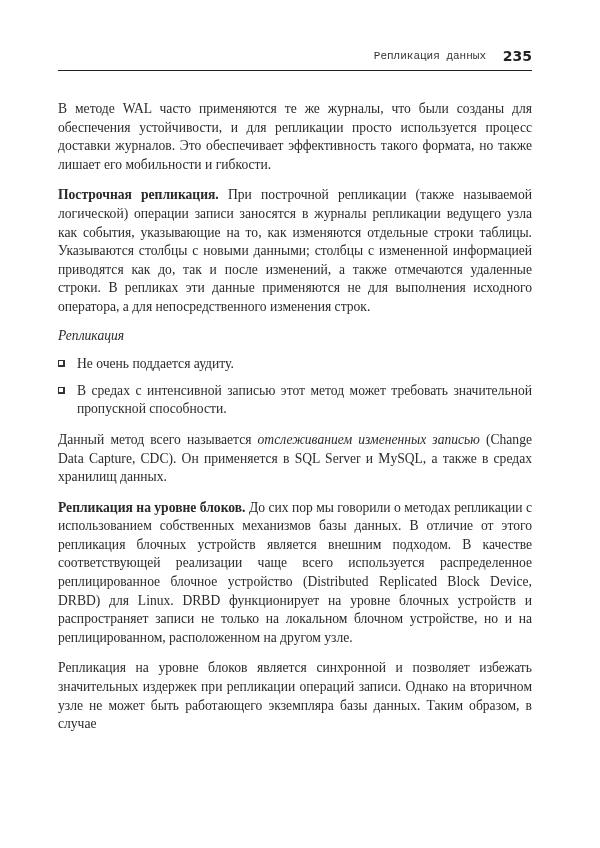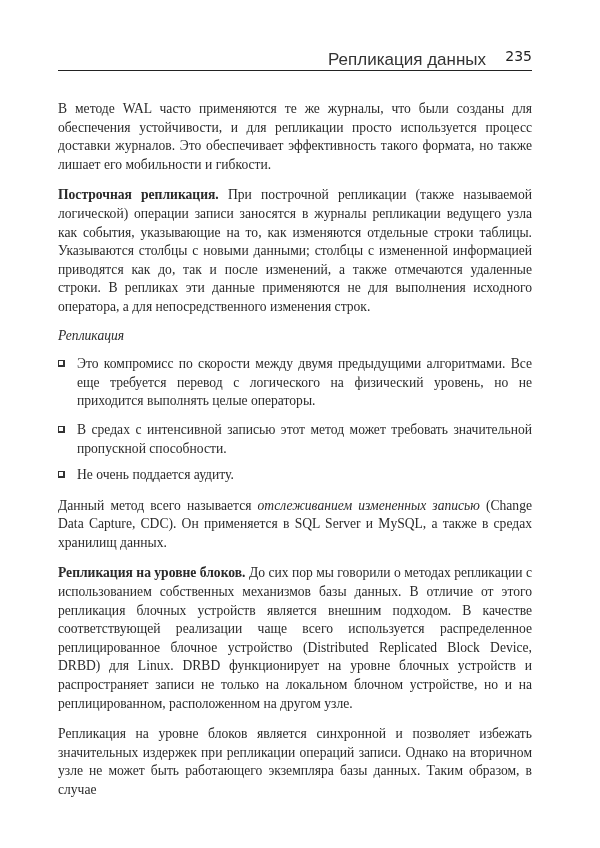--- a/index.html
+++ b/index.html
@@ -1,19 +1,19 @@
 <!DOCTYPE html>
 <html><head>
   <meta charset="utf-8">
   <style>
     html, body { margin: 0; padding: 0; background: #ffffff; }
     body { width: 600px; height: 848px; position: relative; overflow: hidden; font-family: "Liberation Serif", serif; color: #2a2a2a; }
     .header { position: absolute; left: 58px; top: 46px; width: 474px; height: 24px; border-bottom: 1px solid #222; }
-    .header .title { position: absolute; right: 46px; top: 4px; font-family: Liberation Sans, sans-serif; font-size: 17px; color: #333; }
-    .header .page { position: absolute; right: 0; top: 2px; font-family: "DejaVu Sans", sans-serif; font-size: 14px; font-weight: normal; color: #222; }
+    .header .title { position: absolute; right: 46px; top: 4px; font-family: Liberation Mono, monospace; font-size: 11px; color: #333; }
+    .header .page { position: absolute; right: 0; top: 2px; font-family: "DejaVu Sans", sans-serif; font-size: 14px; font-weight: bold; color: #222; }
     .content { position: absolute; left: 58px; top: 88px; width: 474px; font-size: 13.6px; line-height: 18.6px; text-align: justify; }
     p { margin: 12px 0 10px 0; }
     .b { font-weight: bold; }
     .i { font-style: italic; }
     .subhead { font-style: italic; margin: 0 0 10px 0; }
     ul { list-style: none; margin: 0 0 10px 0; padding: 0; }
     li { position: relative; padding-left: 19px; margin-bottom: 8px; }
     li .bullet { position: absolute; left: 0; top: 5px; width: 7px; height: 7px; border: 1px solid #333; border-right-width: 2px; border-bottom-width: 2px; box-sizing: border-box; }
   </style>
 </head>
@@ -26,26 +26,25 @@
 
 <div class="content">
   <p>В методе WAL часто применяются те же журналы, что были созданы для обеспечения устойчивости, и для репликации просто используется процесс доставки журналов. Это обеспечивает эффективность такого формата, но также лишает его мобильности и гибкости.</p>
 
   <p>
     <span class="b">Построчная репликация.</span><span> При построчной репликации (также называемой логической) операции записи заносятся в журналы репликации ведущего узла как события, указывающие на то, как изменяются отдельные строки таблицы. Указываются столбцы с новыми данными; столбцы с измененной информацией приводятся как до, так и после изменений, а также отмечаются удаленные строки. В репликах эти данные применяются не для выполнения исходного оператора, а для непосредственного изменения строк.</span>
   </p>
 
   <div class="subhead">Репликация</div>
   <ul>
-    <li><span class="bullet"></span><span>Это компромисс по скорости между двумя предыдущими алгоритмами. Все еще требуется перевод с логического на физический уровень, но не приходится выполнять целые операторы.</span></li>
   </ul>
 
   <ul>
+    <li><span class="bullet"></span><span>Не очень поддается аудиту.</span></li>
     <li><span class="bullet"></span><span>В средах с интенсивной записью этот метод может требовать значительной пропускной способности.</span></li>
-    <li><span class="bullet"></span><span>Не очень поддается аудиту.</span></li>
   </ul>
 
   <p>
     <span>Данный метод всего называется </span><span class="i">отслеживанием измененных записью</span><span> (Change Data Capture, CDC). Он применяется в SQL Server и MySQL, а также в средах хранилищ данных.</span>
   </p>
 
   <p>
     <span class="b">Репликация на уровне блоков.</span><span> До сих пор мы говорили о методах репликации с использованием собственных механизмов базы данных. В отличие от этого репликация блочных устройств является внешним подходом. В качестве соответствующей реализации чаще всего используется распределенное реплицированное блочное устройство (Distributed Replicated Block Device, DRBD) для Linux. DRBD функционирует на уровне блочных устройств и распространяет записи не только на локальном блочном устройстве, но и на реплицированном, расположенном на другом узле.</span>
   </p>
 

